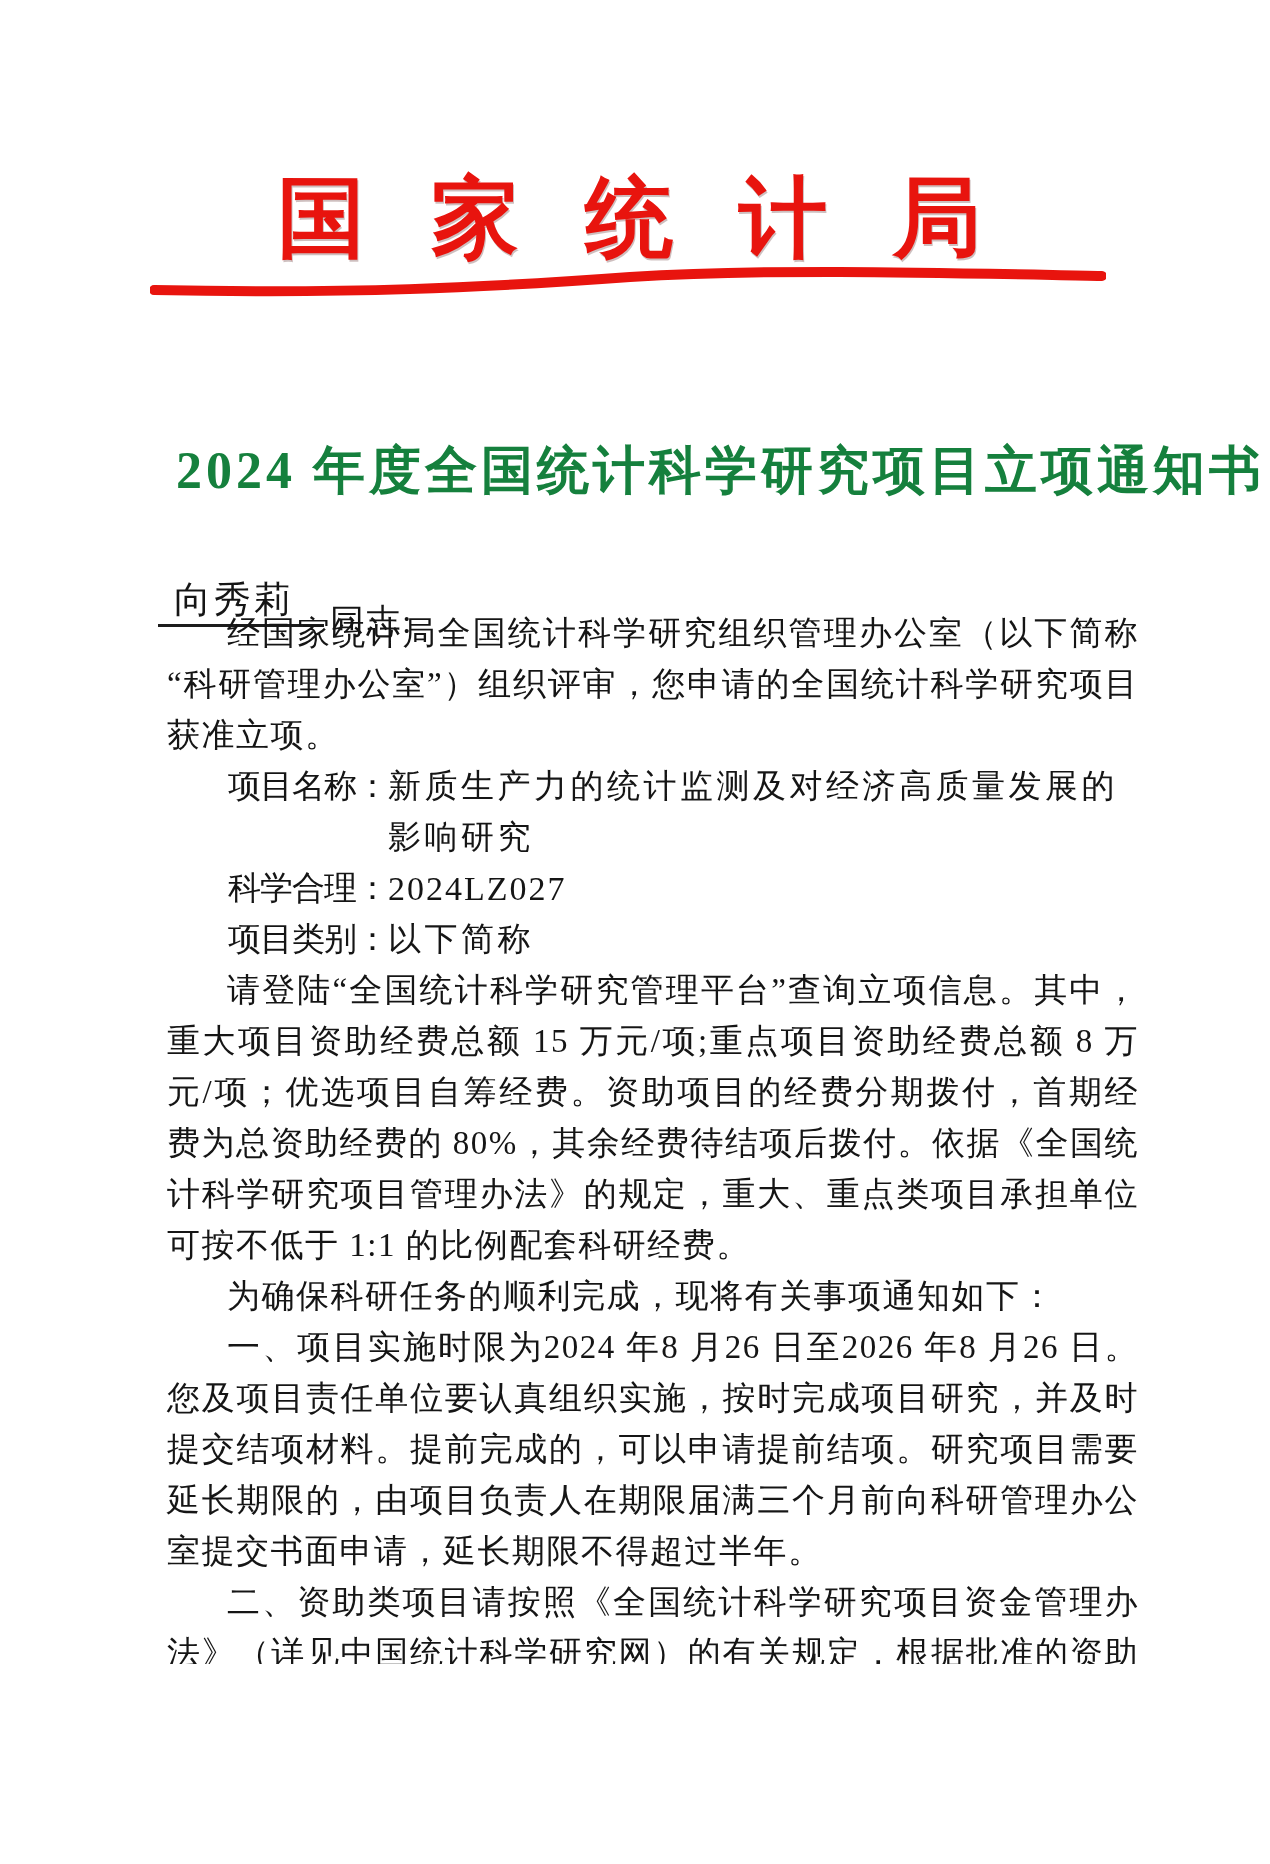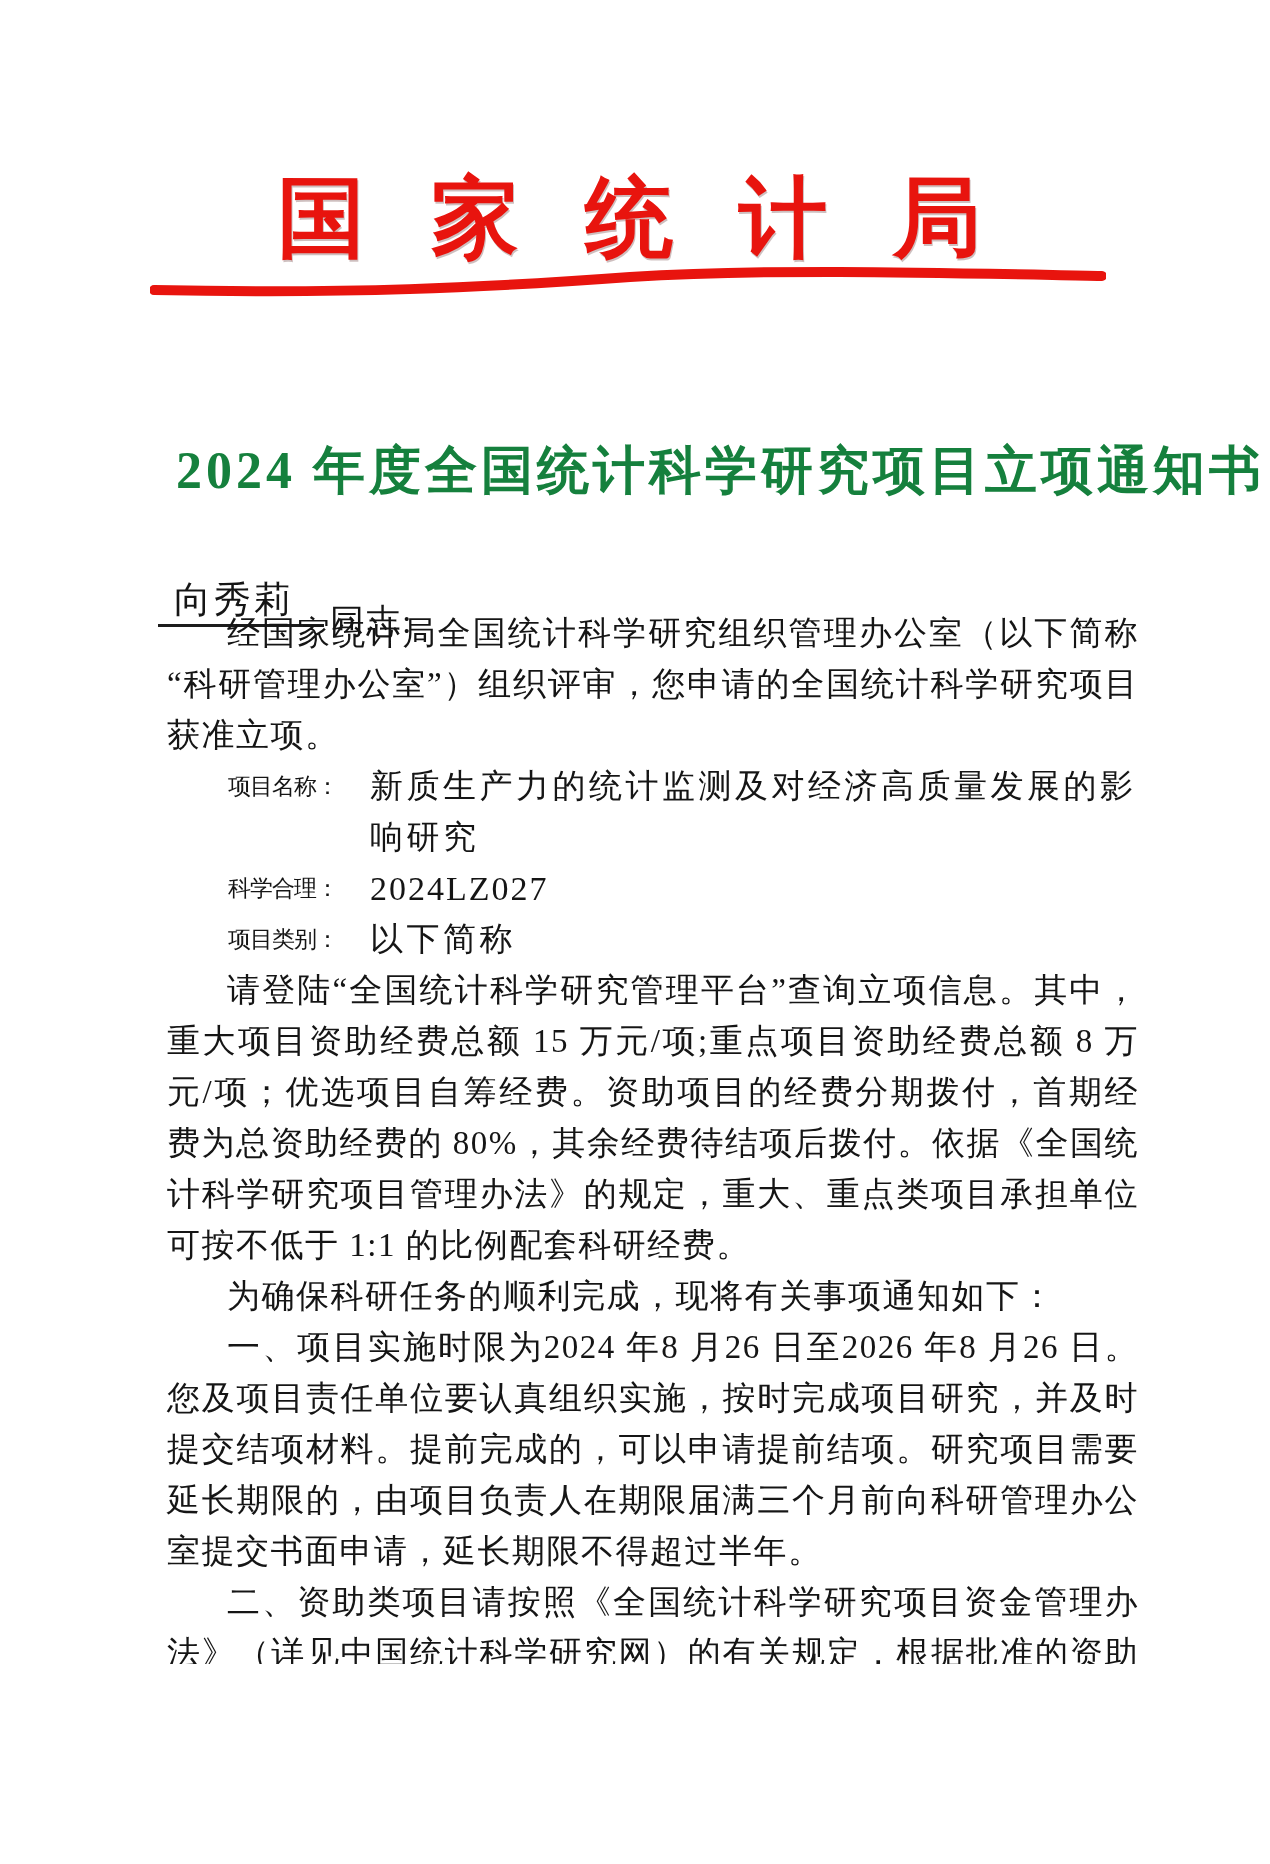--- a/index.html
+++ b/index.html
@@ -49,21 +49,21 @@
     font-size:33px;line-height:51px;letter-spacing:1.5px;
     text-align:justify;text-justify:inter-ideograph;
   }
   .body p{margin:0;}
   .indent{text-indent:60px;}
   .field{
     display:flex;align-items:flex-start;
     padding-left:61px;
   }
   .field .label{
-    flex:0 0 142px;font-size:23px;letter-spacing:-1px;
+    flex:0 0 142px;font-size:33px;letter-spacing:-1px;
     white-space:nowrap;
   }
   .field .value{
     flex:1;letter-spacing:3.5px;
     text-align:left;
   }
   .field .value.code{letter-spacing:2px;font-size:34px;}
   
   .footer-rule{
     position:absolute;left:167px;top:1731px;width:980px;height:11px;

